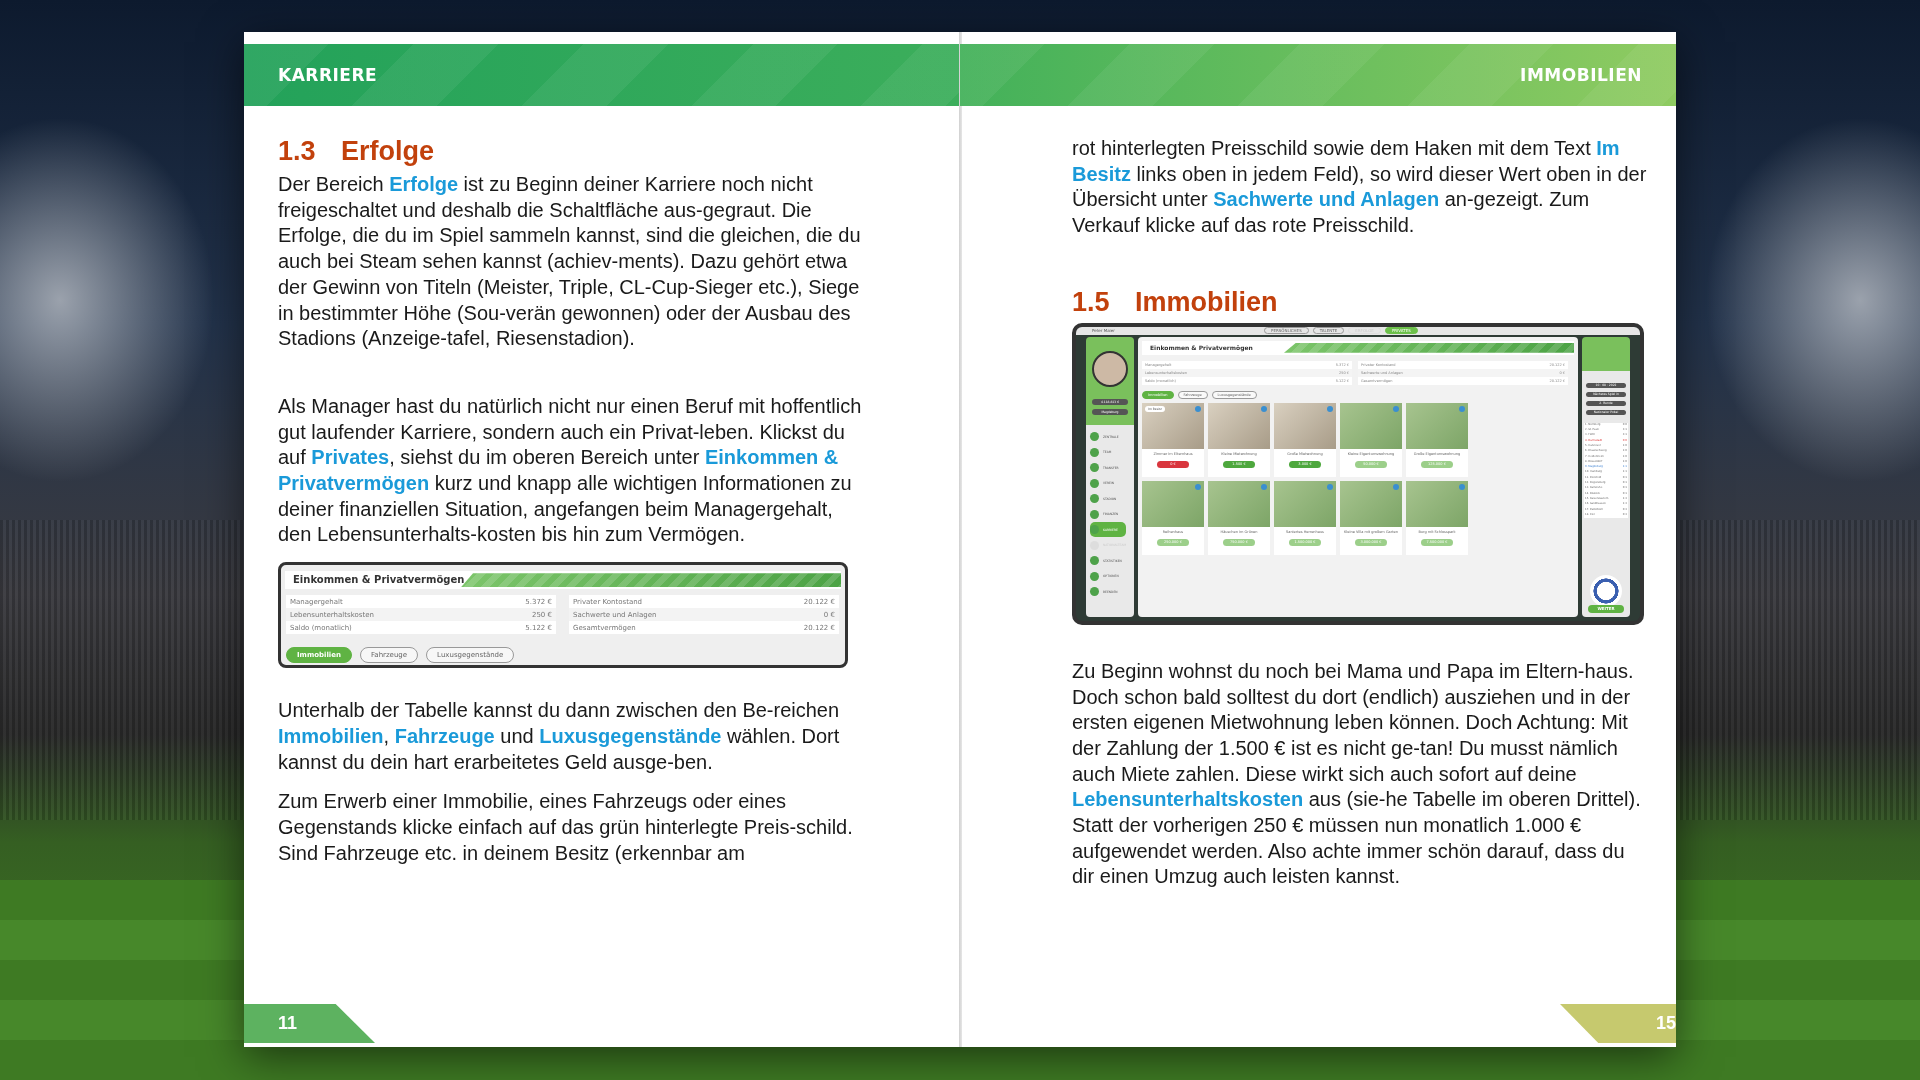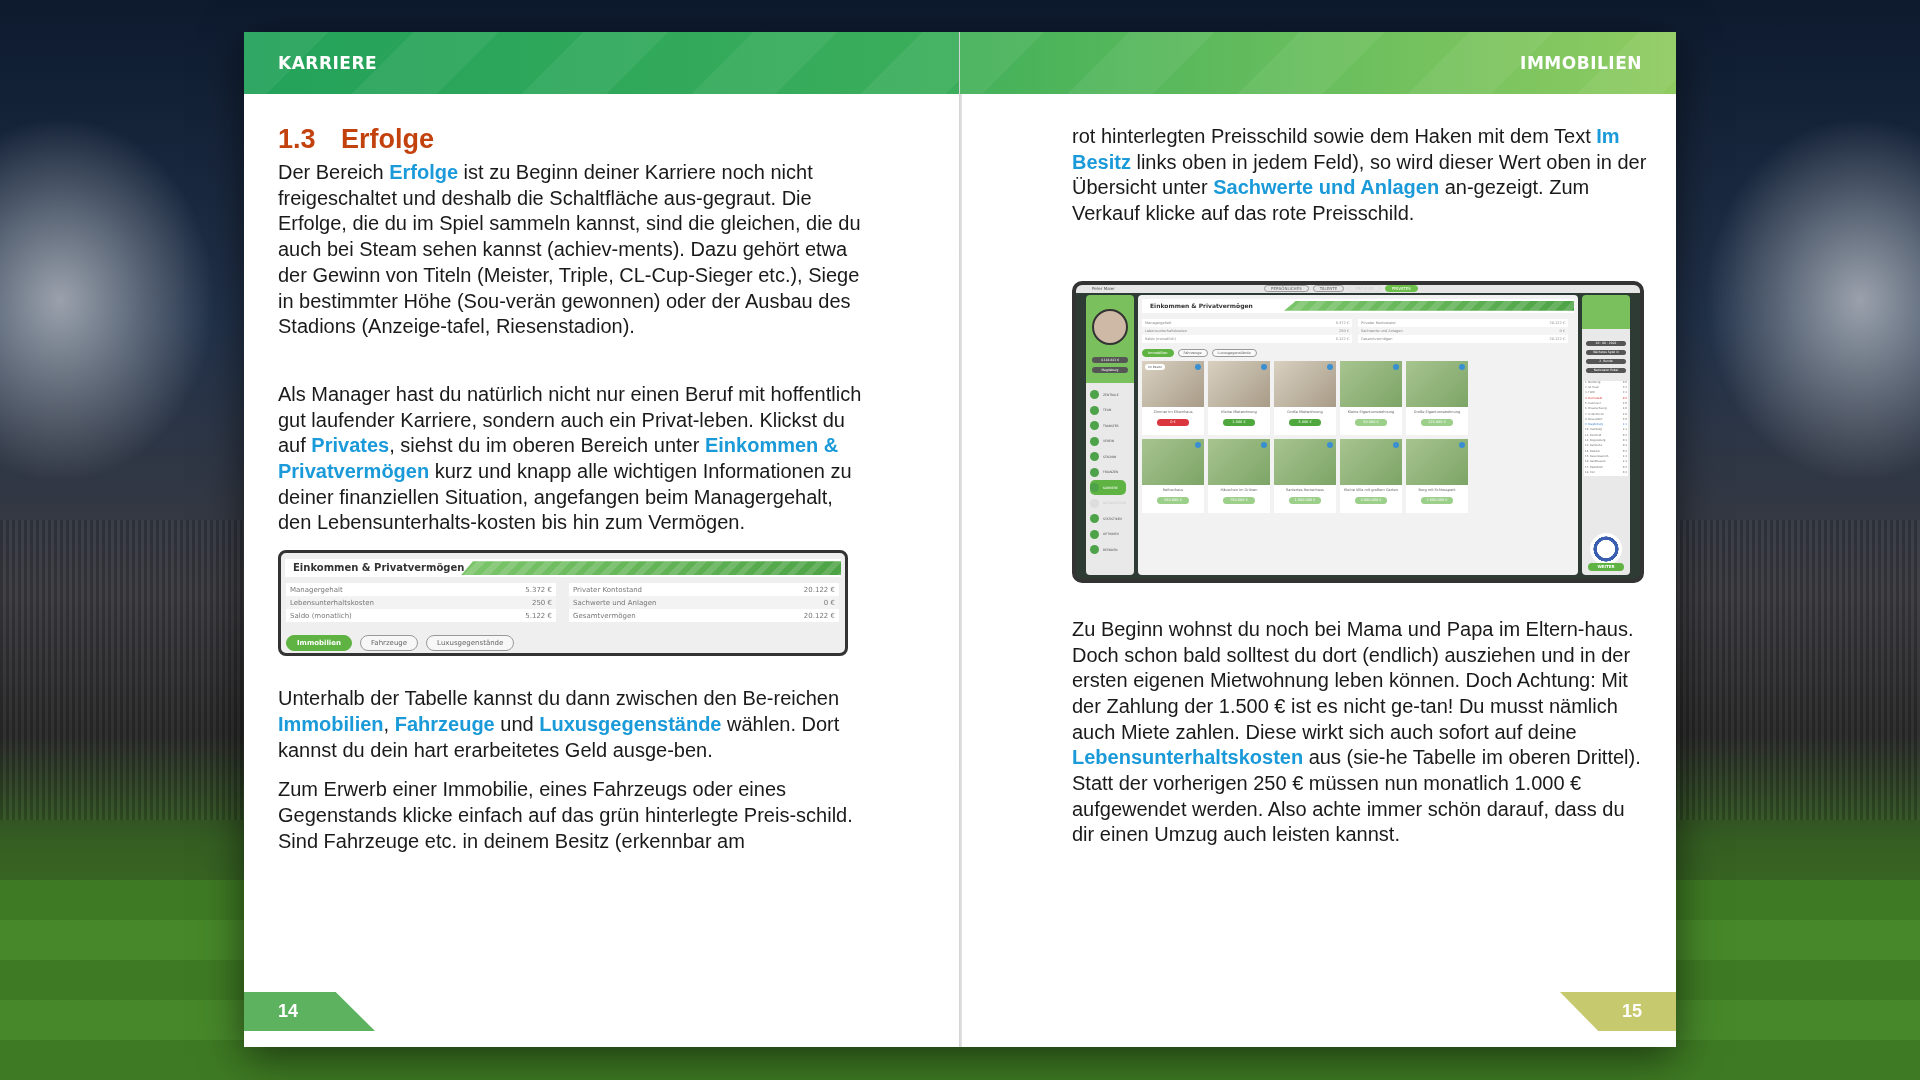--- a/index.html
+++ b/index.html
@@ -19,21 +19,21 @@
   }
   .pitch {
     position: absolute; left: 0; right: 0; top: 880px; bottom: 0;
     background: repeating-linear-gradient(180deg, #3e7a23 0 40px, #47882a 40px 80px);
   }
   .book {
     position: absolute; left: 244px; top: 32px; width: 1432px; height: 1015px;
     background: #ffffff;
     box-shadow: 0 10px 40px rgba(0,0,0,0.55);
   }
-  .page { position: absolute; top: 0; height: 100%; border-radius: 22px; }
+  .page { position: absolute; top: 12px; height: 100%; border-radius: 22px; }
   .page.left { left: 0; width: 716px; }
   .page.right { left: 716px; width: 716px; }
   .gutter {
     position: absolute; left: 715px; top: 0; width: 3px; height: 100%;
     background: linear-gradient(90deg, #d0d0d0, #e6e6e6);
   }
   .header-band {
     position: absolute; top: 0; height: 62px; width: 100%;
     color: #fff; font-weight: bold; font-size: 17px; letter-spacing: 0.5px;
     display: flex; align-items: center;
@@ -165,21 +165,21 @@
   .g-league-row.blue { color: #3a7fd0; }
   .g-weiter { position: absolute; left: 6px; bottom: 4px; width: 36px; height: 8px; border-radius: 4px; background: #5fb343; color: #fff; font-size: 4px; text-align: center; line-height: 8px; font-weight: bold; }
   .g-ball { position: absolute; left: 8px; bottom: 10px; width: 32px; height: 32px; border-radius: 50%; background: radial-gradient(circle at 50% 50%, #fff 0 40%, #3a5fb0 41% 55%, #fff 56%); }
 
   
   .pageno {
     position: absolute; top: 960px; height: 39px; color: #fff; font-weight: bold;
     font-family: "Liberation Sans", sans-serif; font-size: 18px; display: flex; align-items: center;
   }
   .left .pageno { left: 0; width: 131px; background: #5db260; clip-path: polygon(0 0, 70% 0, 100% 100%, 0 100%); padding-left: 34px; }
-  .right .pageno { right: 0; width: 116px; background: #c6c96e; clip-path: polygon(0 0, 100% 0, 100% 100%, 33% 100%); justify-content: flex-end; padding-right: 34px; }
+  .right .pageno { right: 0; width: 116px; background: #c6c96e; clip-path: polygon(0 0, 100% 0, 100% 100%, 33% 100%); justify-content: flex-end; }
 </style>
 </head>
 <body>
 
 <div class="stadium-crowd"></div>
 <div class="pitch"></div>
 
 <div class="book">
 
   <div class="page left">
@@ -233,33 +233,36 @@
           <span class="fin-tab">Fahrzeuge</span>
           <span class="fin-tab">Luxusgegenstände</span>
         </div>
       </div>
 
       <p><span>Unterhalb der Tabelle kannst du dann zwischen den Be-reichen </span><span class="hl">Immobilien</span><span>, </span><span class="hl">Fahrzeuge</span><span> und </span><span class="hl">Luxusgegenstände</span><span> wählen. Dort kannst du dein hart erarbeitetes Geld ausge-ben.</span></p>
 
       <p>Zum Erwerb einer Immobilie, eines Fahrzeugs oder eines Gegenstands klicke einfach auf das grün hinterlegte Preis-schild. Sind Fahrzeuge etc. in deinem Besitz (erkennbar am</p>
     </div>
 
-    <div class="pageno">14</div>
+    <div class="pageno">11</div>
   </div>
 
   <div class="gutter"></div>
 
   <div class="page right">
     <div class="header-band">IMMOBILIEN</div>
 
     <div class="content">
       <p><span>rot hinterlegten Preisschild sowie dem Haken mit dem Text </span><span class="hl">Im Besitz</span><span> links oben in jedem Feld), so wird dieser Wert oben in der Übersicht unter </span><span class="hl">Sachwerte und Anlagen</span><span> an-gezeigt. Zum Verkauf klicke auf das rote Preisschild.</span></p>
 
       <div class="section-gap" style="height:34px"></div>
 
+      <h2>
+        <span class="num">1.5</span><span>Immobilien</span>
+      </h2>
 
       <div class="game">
         <div class="g-top">
           <span class="pname">Peter Maier</span>
           <div class="g-navtabs">
             <span class="g-navtab">PERSÖNLICHES</span>
             <span class="g-navtab">TALENTE</span>
             <span class="g-navtab disabled">ERFOLGE</span>
             <span class="g-navtab active">PRIVATES</span>
           </div>

